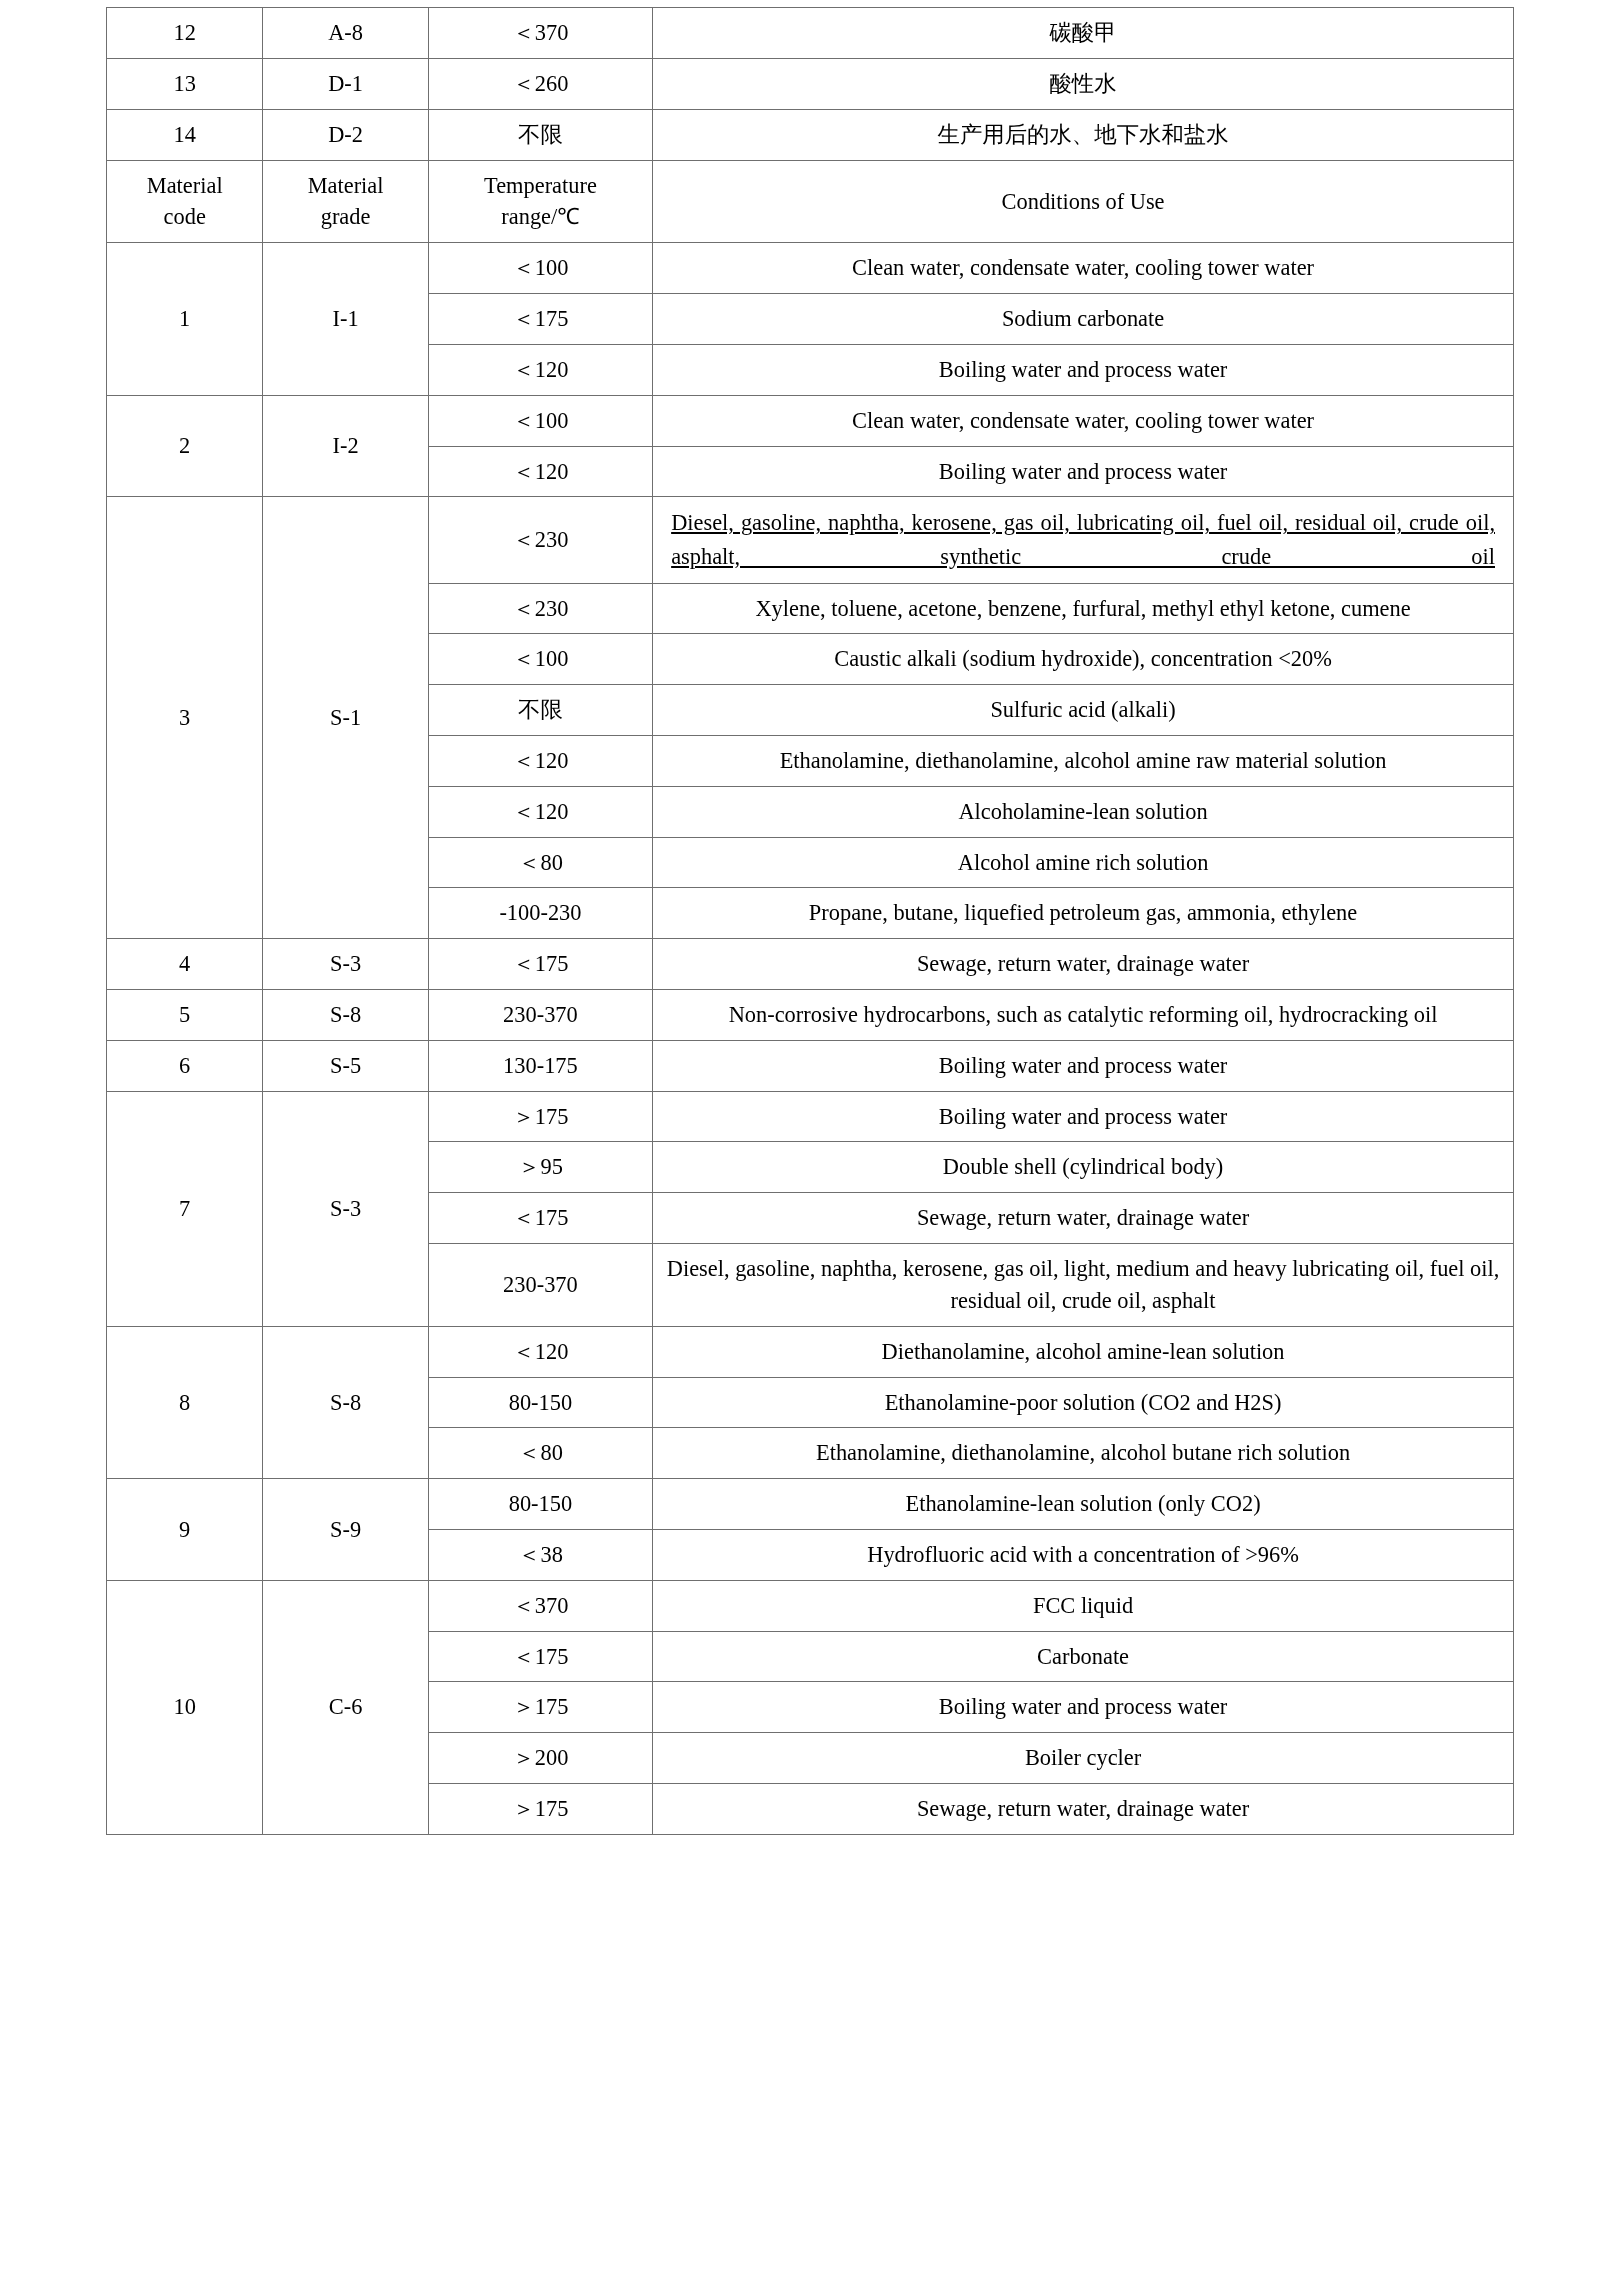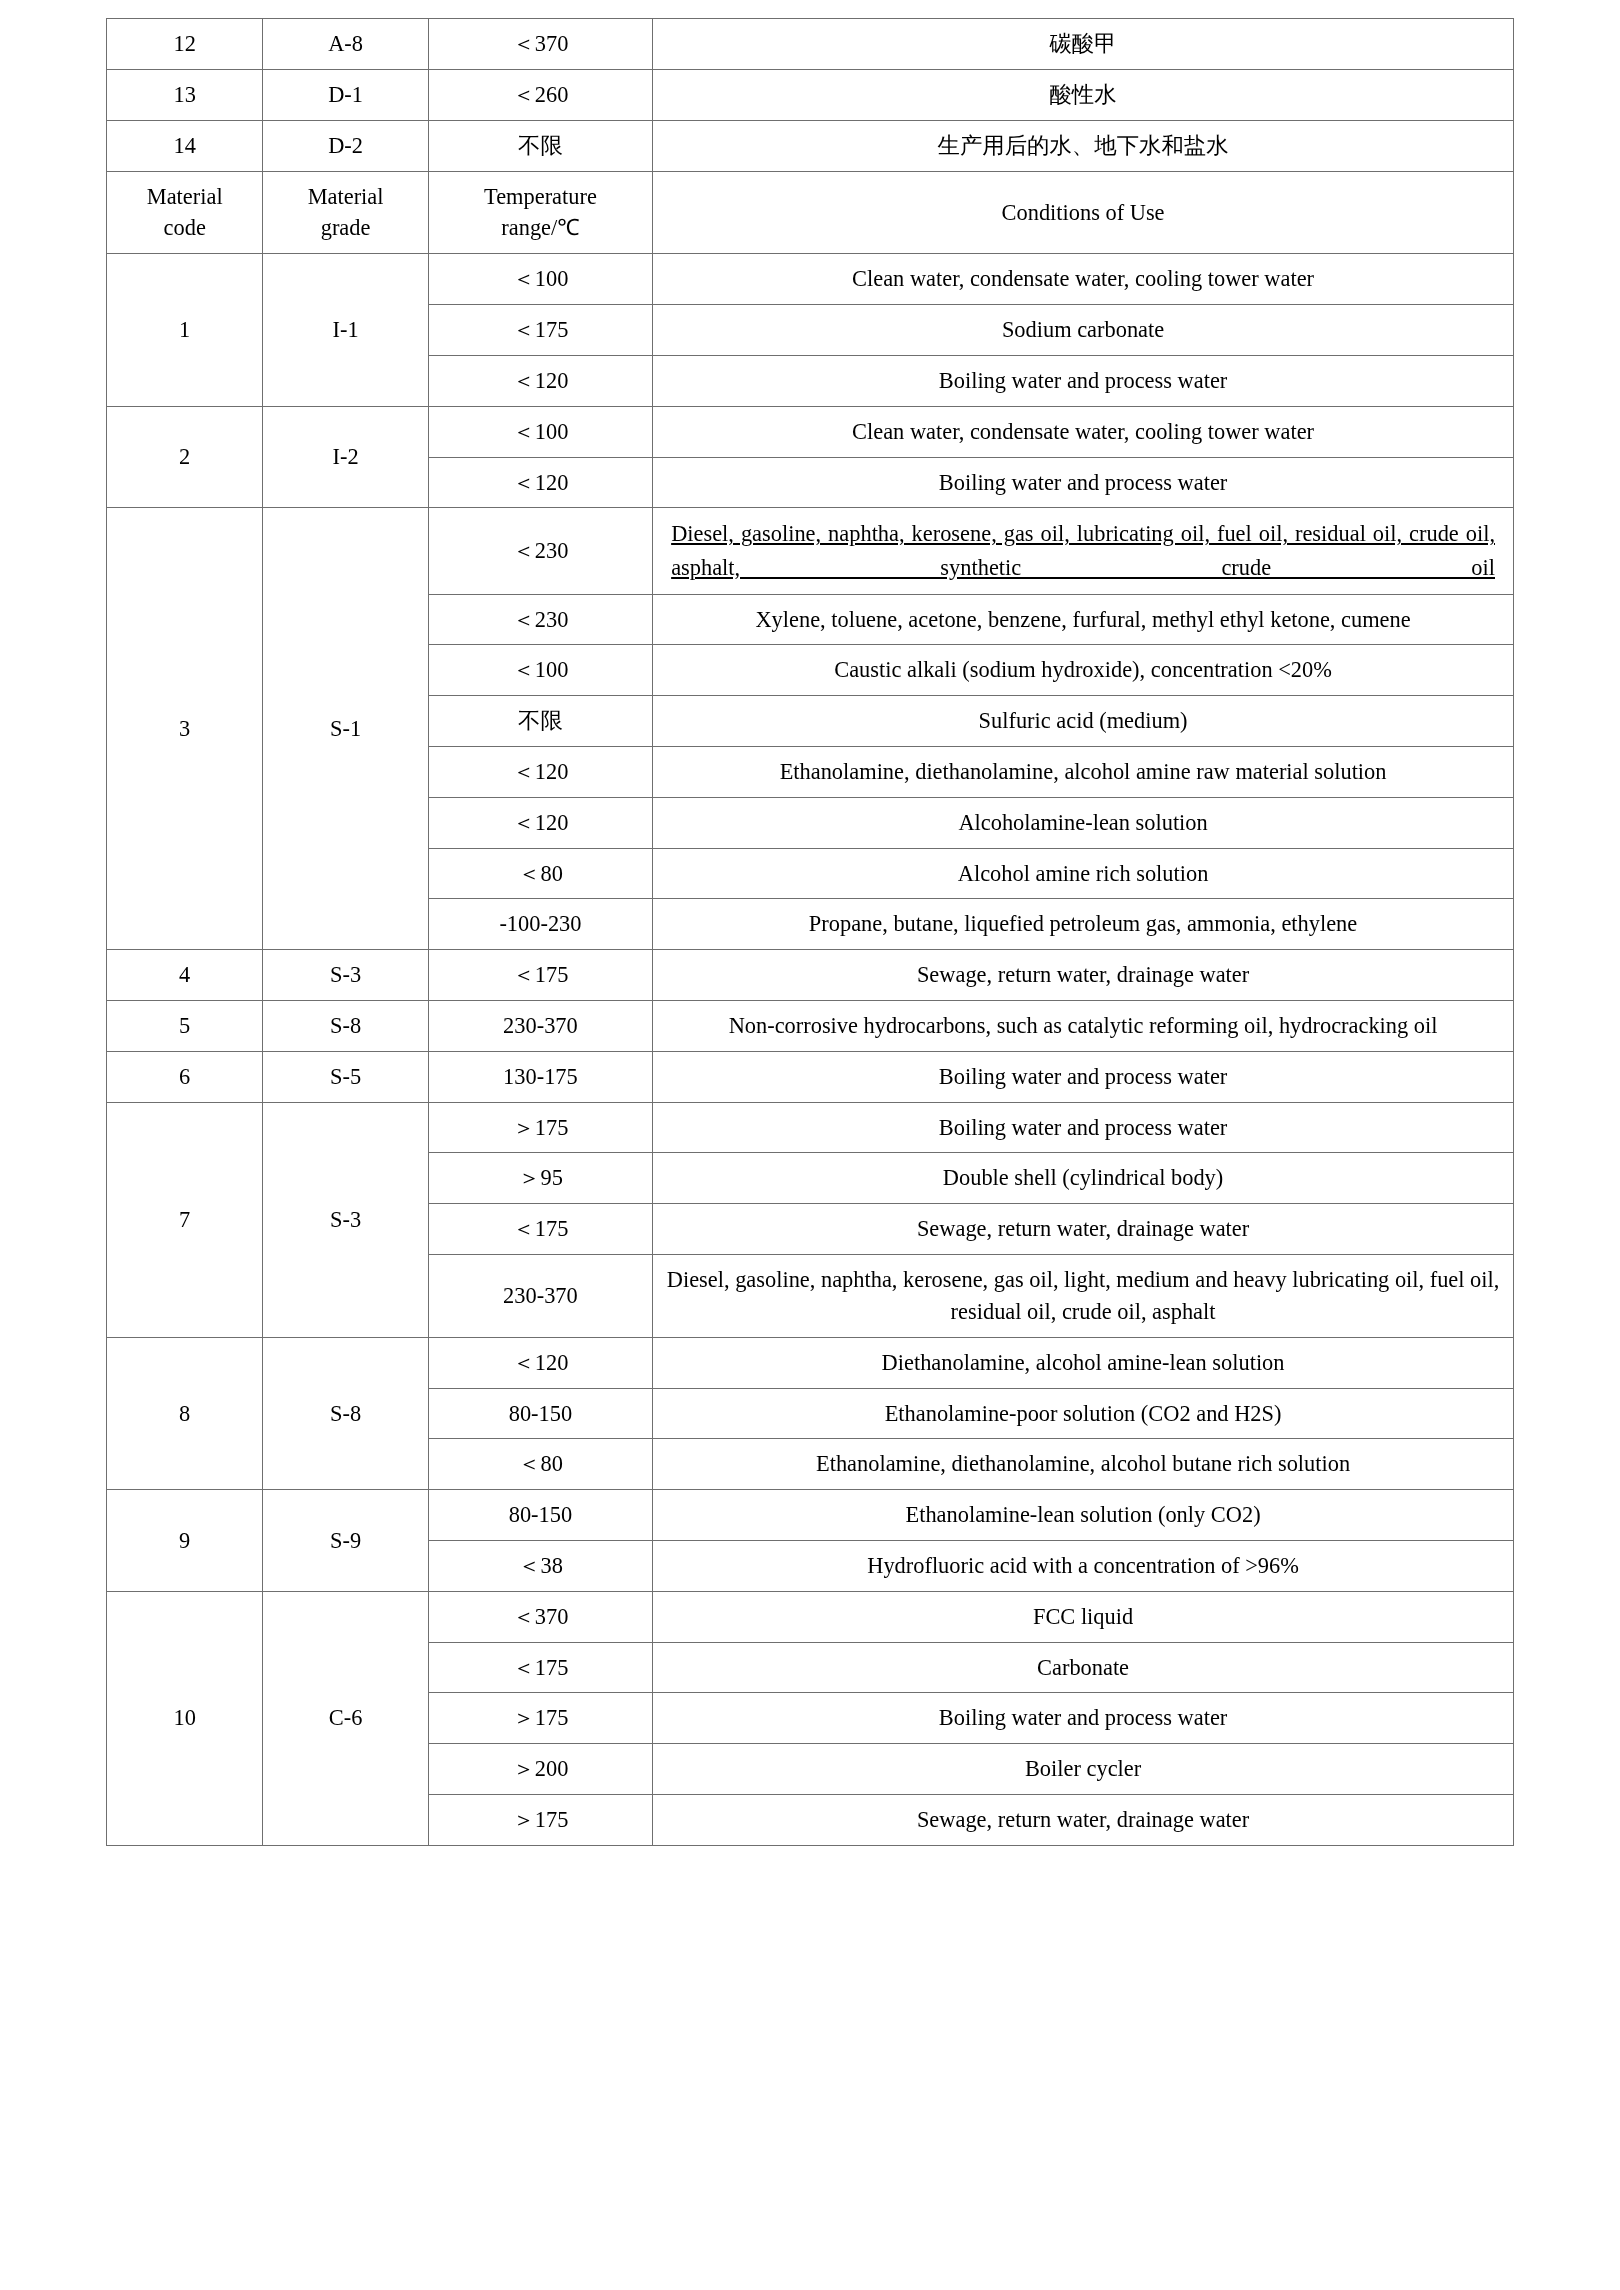--- a/index.html
+++ b/index.html
@@ -10,21 +10,20 @@
   body {
     width: 1620px;
     min-height: 2291px;
     font-family: "Liberation Serif", serif;
     color: #000000;
   }
   .page {
     box-sizing: border-box;
     width: 1620px;
     padding: 7.2px 106px 0 106px;
-    margin-top: 11px;
   }
   table.matrix {
     border-collapse: collapse;
     table-layout: fixed;
     width: 1408px;
     border: 1.8px solid #4a4a4a;
   }
   table.matrix td {
     border: 0.9px solid #6f6f6f;
     padding: 9px 10.7px;
@@ -136,21 +135,21 @@
         <tr>
           <td class="temp-col shaded">＜230</td>
           <td class="cond-col shaded">Xylene, toluene, acetone, benzene, furfural, methyl ethyl ketone, cumene</td>
         </tr>
         <tr>
           <td class="temp-col">＜100</td>
           <td class="cond-col">Caustic alkali (sodium hydroxide), concentration &lt;20%</td>
         </tr>
         <tr>
           <td class="temp-col shaded">不限</td>
-          <td class="cond-col shaded">Sulfuric acid (medium)</td>
+          <td class="cond-col shaded">Sulfuric acid (alkali)</td>
         </tr>
         <tr>
           <td class="temp-col">＜120</td>
           <td class="cond-col">Ethanolamine, diethanolamine, alcohol amine raw material solution</td>
         </tr>
         <tr>
           <td class="temp-col shaded">＜120</td>
           <td class="cond-col shaded">Alcoholamine-lean solution</td>
         </tr>
         <tr>

